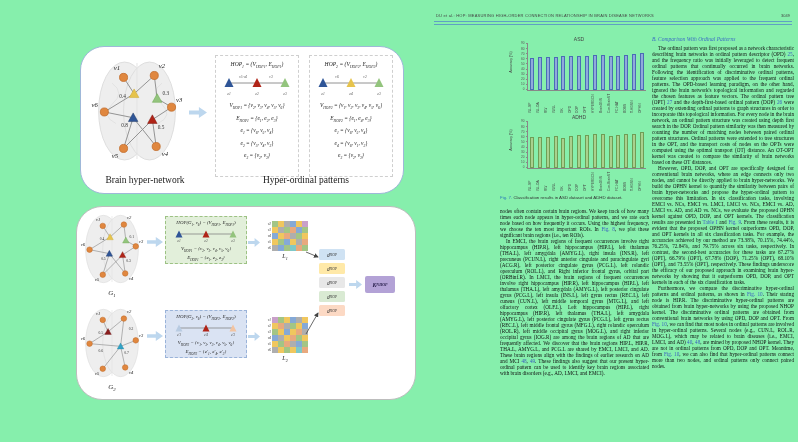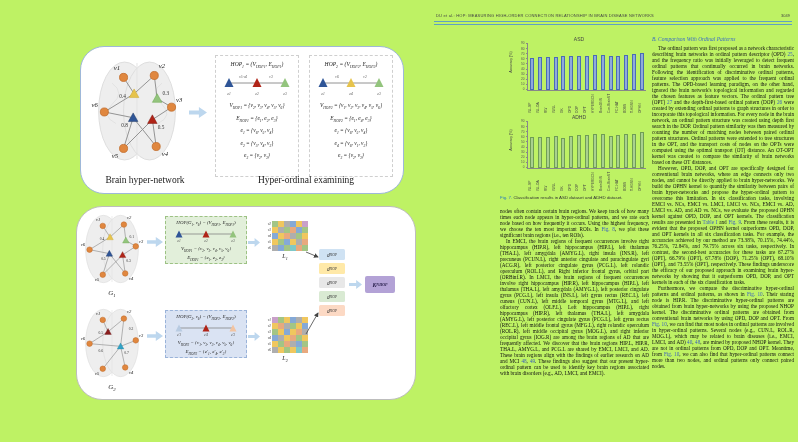--- a/index.html
+++ b/index.html
@@ -1,18 +1,18 @@
 <!DOCTYPE html>
 <html><head>
 <meta charset="utf-8">
 <style>
   html,body{margin:0;padding:0}
   .canvas{position:relative;width:798px;height:442px;background:#fbfbfb;overflow:hidden;
           font-family:"Liberation Serif","DejaVu Serif",serif}
-  .page{position:absolute;top:0;height:442px;background:#bef264}
+  .page{position:absolute;top:0;height:442px;background:#86efac}
   .page-left{left:0;width:430px}
   .page-right{left:430px;width:368px}
 
   
   .panel1{position:absolute;left:80px;top:46px;width:322px;height:146px;border:1.5px solid #9fb8d8;border-radius:24px;background:#fff}
   .panel2{position:absolute;left:76px;top:206px;width:338px;height:192px;border:1px solid #bdbdbd;border-radius:26px;background:#fff}
   .brainsvg{position:absolute}
   svg text{font-family:"Liberation Serif","DejaVu Serif",serif}
   .nlab{font-style:italic;font-size:7px;fill:#222}
   .wlab{font-size:5.5px;fill:#333}
@@ -152,21 +152,21 @@
           <text class="mot-lab" x="68" y="21">e3</text>
         </svg>
         <div class="fx">V<sub>HOP2</sub> = {v<sub>1</sub>, v<sub>2</sub>, v<sub>3</sub>, v<sub>4</sub>, v<sub>5</sub>, v<sub>6</sub>}</div>
         <div class="fx">E<sub>HOP2</sub> = {e<sub>1</sub>, e<sub>4</sub>, e<sub>3</sub>}</div>
         <div class="fx">e<sub>1</sub> = {v<sub>6</sub>, v<sub>5</sub>, v<sub>4</sub>}</div>
         <div class="fx">e<sub>4</sub> = {v<sub>6</sub>, v<sub>1</sub>, v<sub>2</sub>}</div>
         <div class="fx">e<sub>3</sub> = {v<sub>2</sub>, v<sub>3</sub>}</div>
       </div>
 
       <div class="figlabel" style="left:4px;top:128px;width:120px">Brain hyper-network</div>
-      <div class="figlabel" style="left:130px;top:128px;width:190px">Hyper-ordinal examining</div>
+      <div class="figlabel" style="left:130px;top:128px;width:190px">Hyper-ordinal patterns</div>
     </div>
 
     <div class="panel2">
 
       <svg class="brainsvg" style="left:2px;top:2px" width="66" height="80" viewBox="0 0 100 118">
         <g>
           <ellipse cx="37" cy="59" rx="27" ry="51" fill="#eeeeee" stroke="#dddddd"></ellipse>
           <ellipse cx="63" cy="59" rx="27" ry="51" fill="#eeeeee" stroke="#dddddd"></ellipse>
           <path d="M50 9 V109" stroke="#e3e3e3" fill="none"></path>
         </g>

